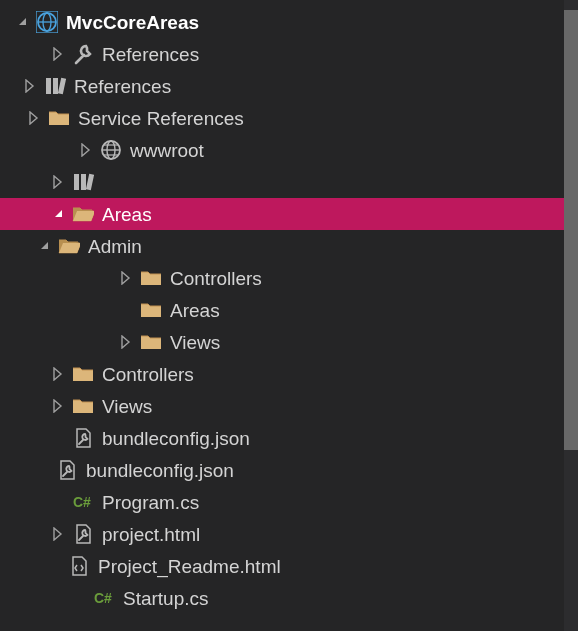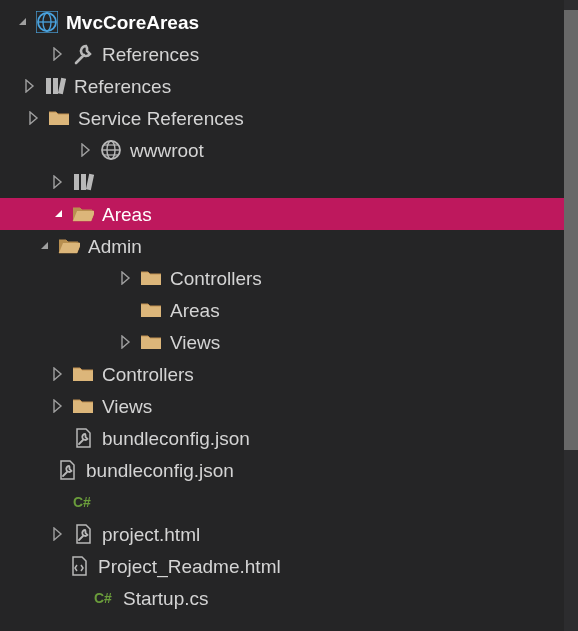--- a/index.html
+++ b/index.html
@@ -344,20 +344,21 @@
 
   <div class="row" style="padding-left:52px">
     <span class="chev blank">
         <svg width="14" height="14"></svg>
       </span>
     <span class="icon">
         <svg width="22" height="22">
           <use href="#cs-file"></use>
         </svg>
       </span>
+    <span class="label">Program.cs</span>
   </div>
 
   <div class="row" style="padding-left:52px">
     <span class="chev">
         <svg width="14" height="14">
           <use href="#chev-collapsed"></use>
         </svg>
       </span>
     <span class="icon">
         <svg width="22" height="22">

